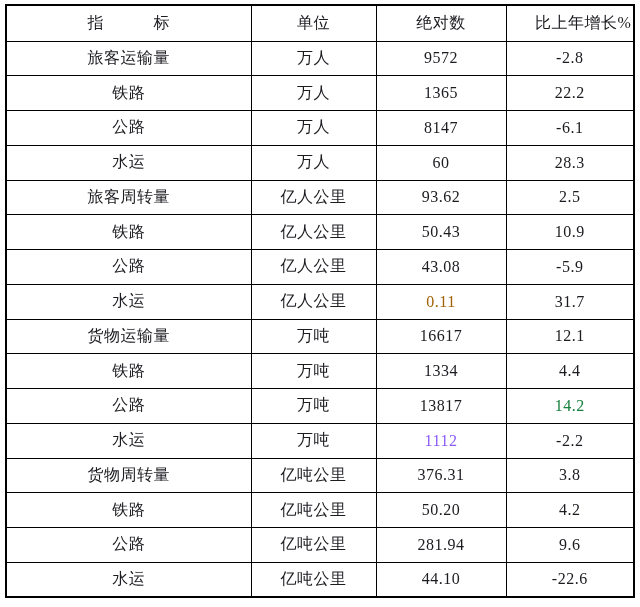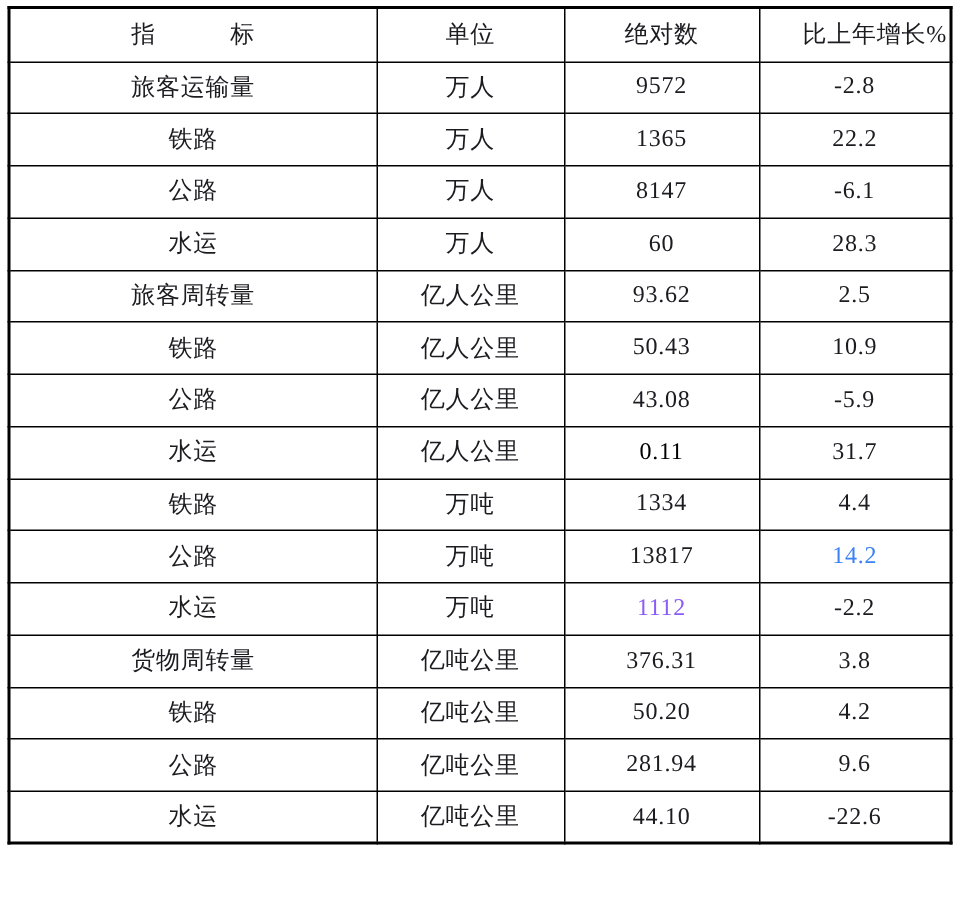--- a/index.html
+++ b/index.html
@@ -100,34 +100,40 @@
         </tr>
         <tr>
           <td style="border-color: rgb(0, 0, 0); color: rgb(27, 27, 32);">公路</td>
           <td style="border-color: rgb(0, 0, 0); color: rgb(27, 27, 32);">亿人公里</td>
           <td style="border-color: rgb(0, 0, 0); color: rgb(27, 27, 32);">43.08</td>
           <td style="border-color: rgb(0, 0, 0); color: rgb(27, 27, 32);">-5.9</td>
         </tr>
         <tr>
           <td style="border-color: rgb(0, 0, 0); color: rgb(27, 27, 32);">水运</td>
           <td style="border-color: rgb(0, 0, 0); color: rgb(27, 27, 32);">亿人公里</td>
-          <td style="border-color: rgb(0, 0, 0); color: #000000;">0.11</td>
+          <td style="border-color: rgb(0, 0, 0); color: #a16207;">0.11</td>
           <td style="border-color: rgb(0, 0, 0); color: rgb(27, 27, 32);">31.7</td>
+        </tr>
+        <tr>
+          <td style="border-color: rgb(0, 0, 0); color: rgb(27, 27, 32);">货物运输量</td>
+          <td style="border-color: rgb(0, 0, 0); color: rgb(27, 27, 32);">万吨</td>
+          <td style="border-color: rgb(0, 0, 0); color: rgb(27, 27, 32);">16617</td>
+          <td style="border-color: rgb(0, 0, 0); color: rgb(27, 27, 32);">12.1</td>
         </tr>
         <tr>
           <td style="border-color: rgb(0, 0, 0); color: rgb(27, 27, 32);">铁路</td>
           <td style="border-color: rgb(0, 0, 0); color: rgb(27, 27, 32);">万吨</td>
           <td style="border-color: rgb(0, 0, 0); color: rgb(27, 27, 32);">1334</td>
           <td style="border-color: rgb(0, 0, 0); color: rgb(27, 27, 32);">4.4</td>
         </tr>
         <tr>
           <td style="border-color: rgb(0, 0, 0); color: rgb(27, 27, 32);">公路</td>
           <td style="border-color: rgb(0, 0, 0); color: rgb(27, 27, 32);">万吨</td>
           <td style="border-color: rgb(0, 0, 0); color: rgb(27, 27, 32);">13817</td>
-          <td style="border-color: rgb(0, 0, 0); color: #3b82f6;">14.2</td>
+          <td style="border-color: rgb(0, 0, 0); color: #15803d;">14.2</td>
         </tr>
         <tr>
           <td style="border-color: rgb(0, 0, 0); color: rgb(27, 27, 32);">水运</td>
           <td style="border-color: rgb(0, 0, 0); color: rgb(27, 27, 32);">万吨</td>
           <td style="border-color: rgb(0, 0, 0); color: #8b5cf6;">1112</td>
           <td style="border-color: rgb(0, 0, 0); color: rgb(27, 27, 32);">-2.2</td>
         </tr>
         <tr>
           <td style="border-color: rgb(0, 0, 0); color: rgb(27, 27, 32);">货物周转量</td>
           <td style="border-color: rgb(0, 0, 0); color: rgb(27, 27, 32);">亿吨公里</td>

